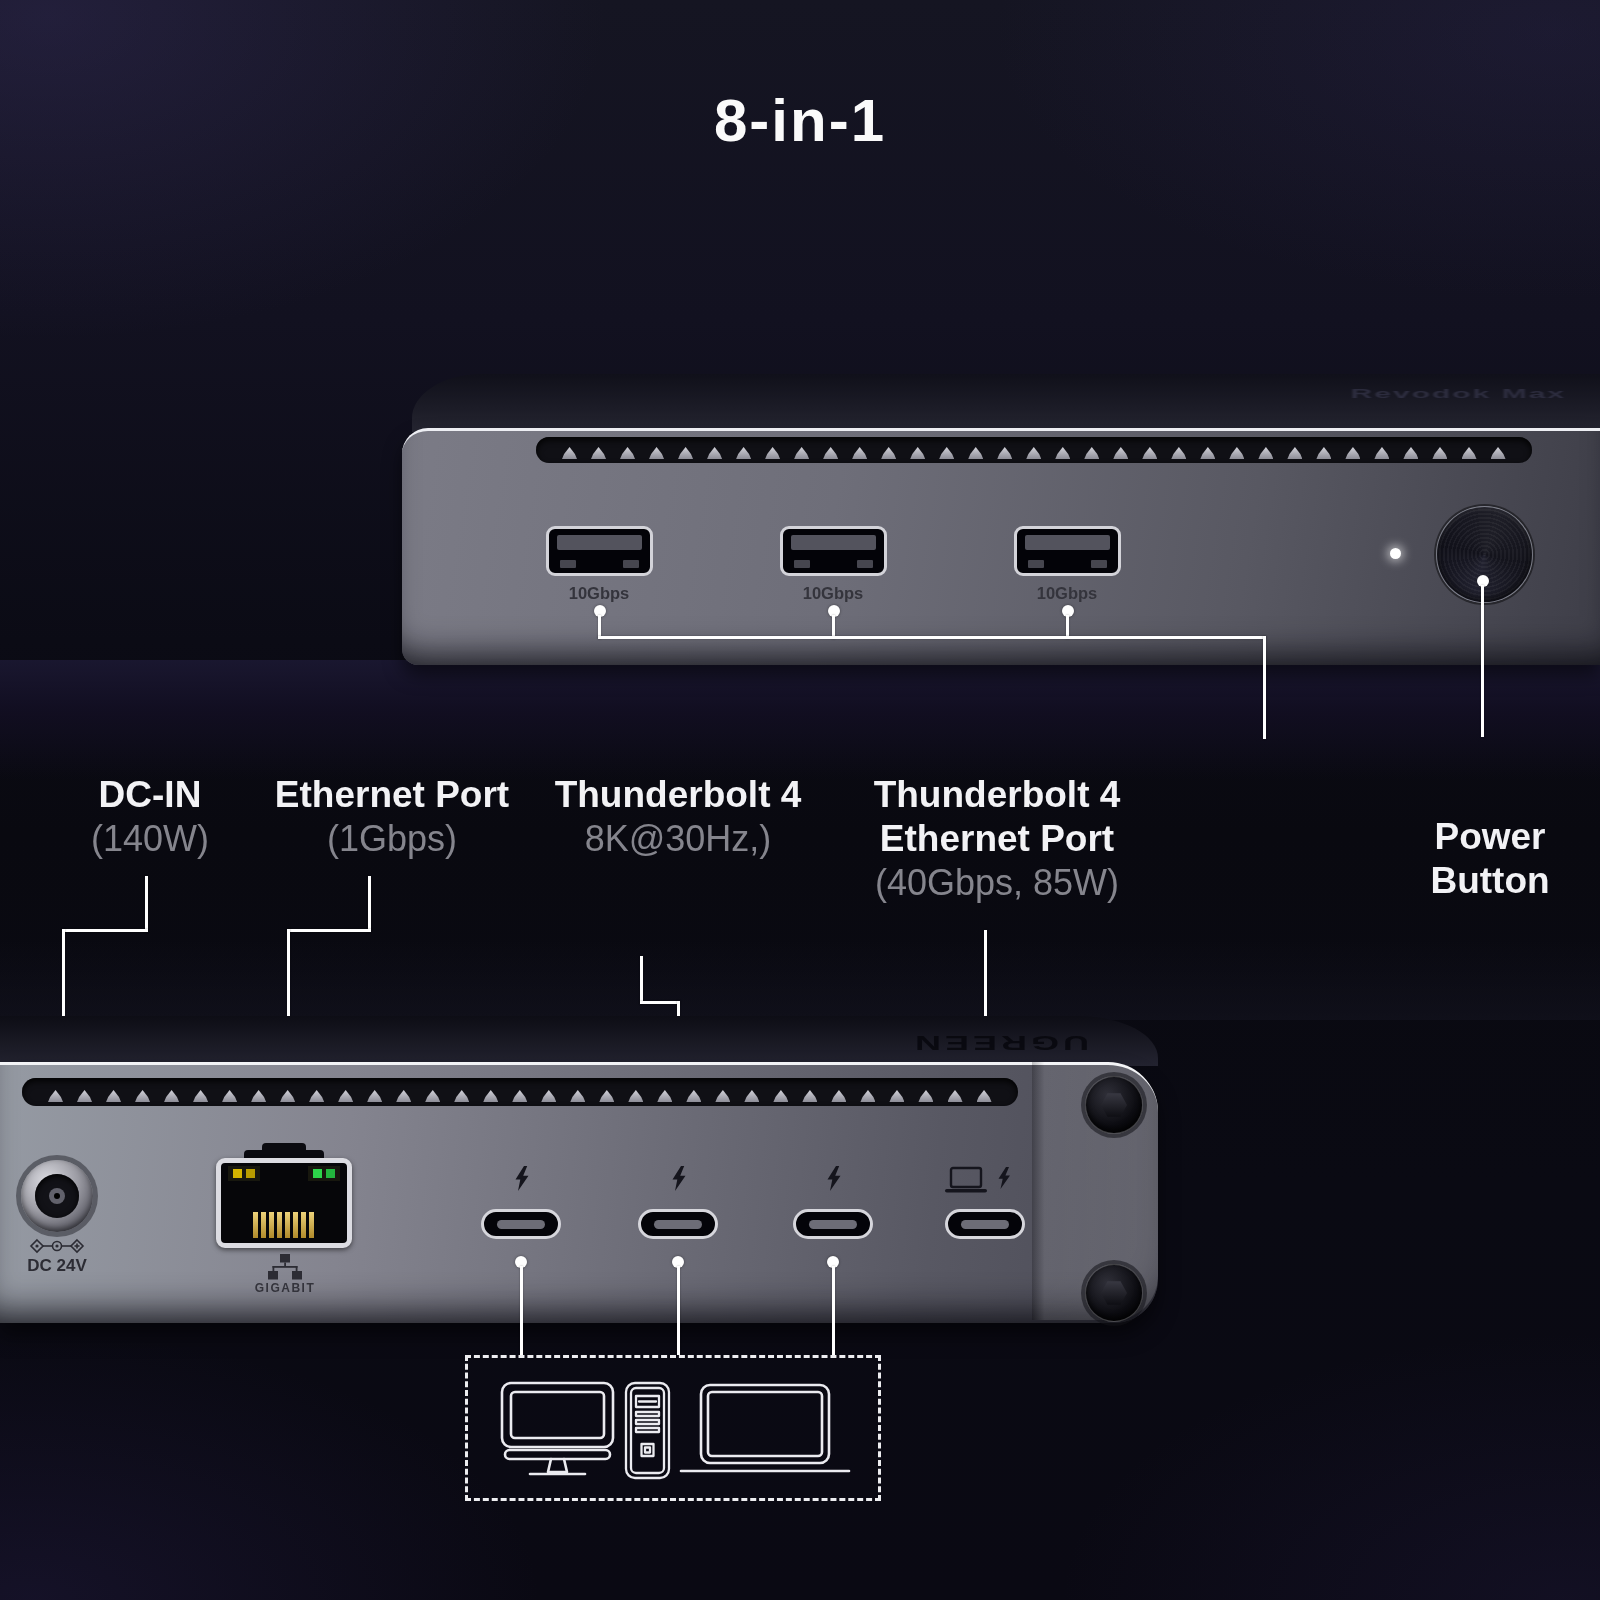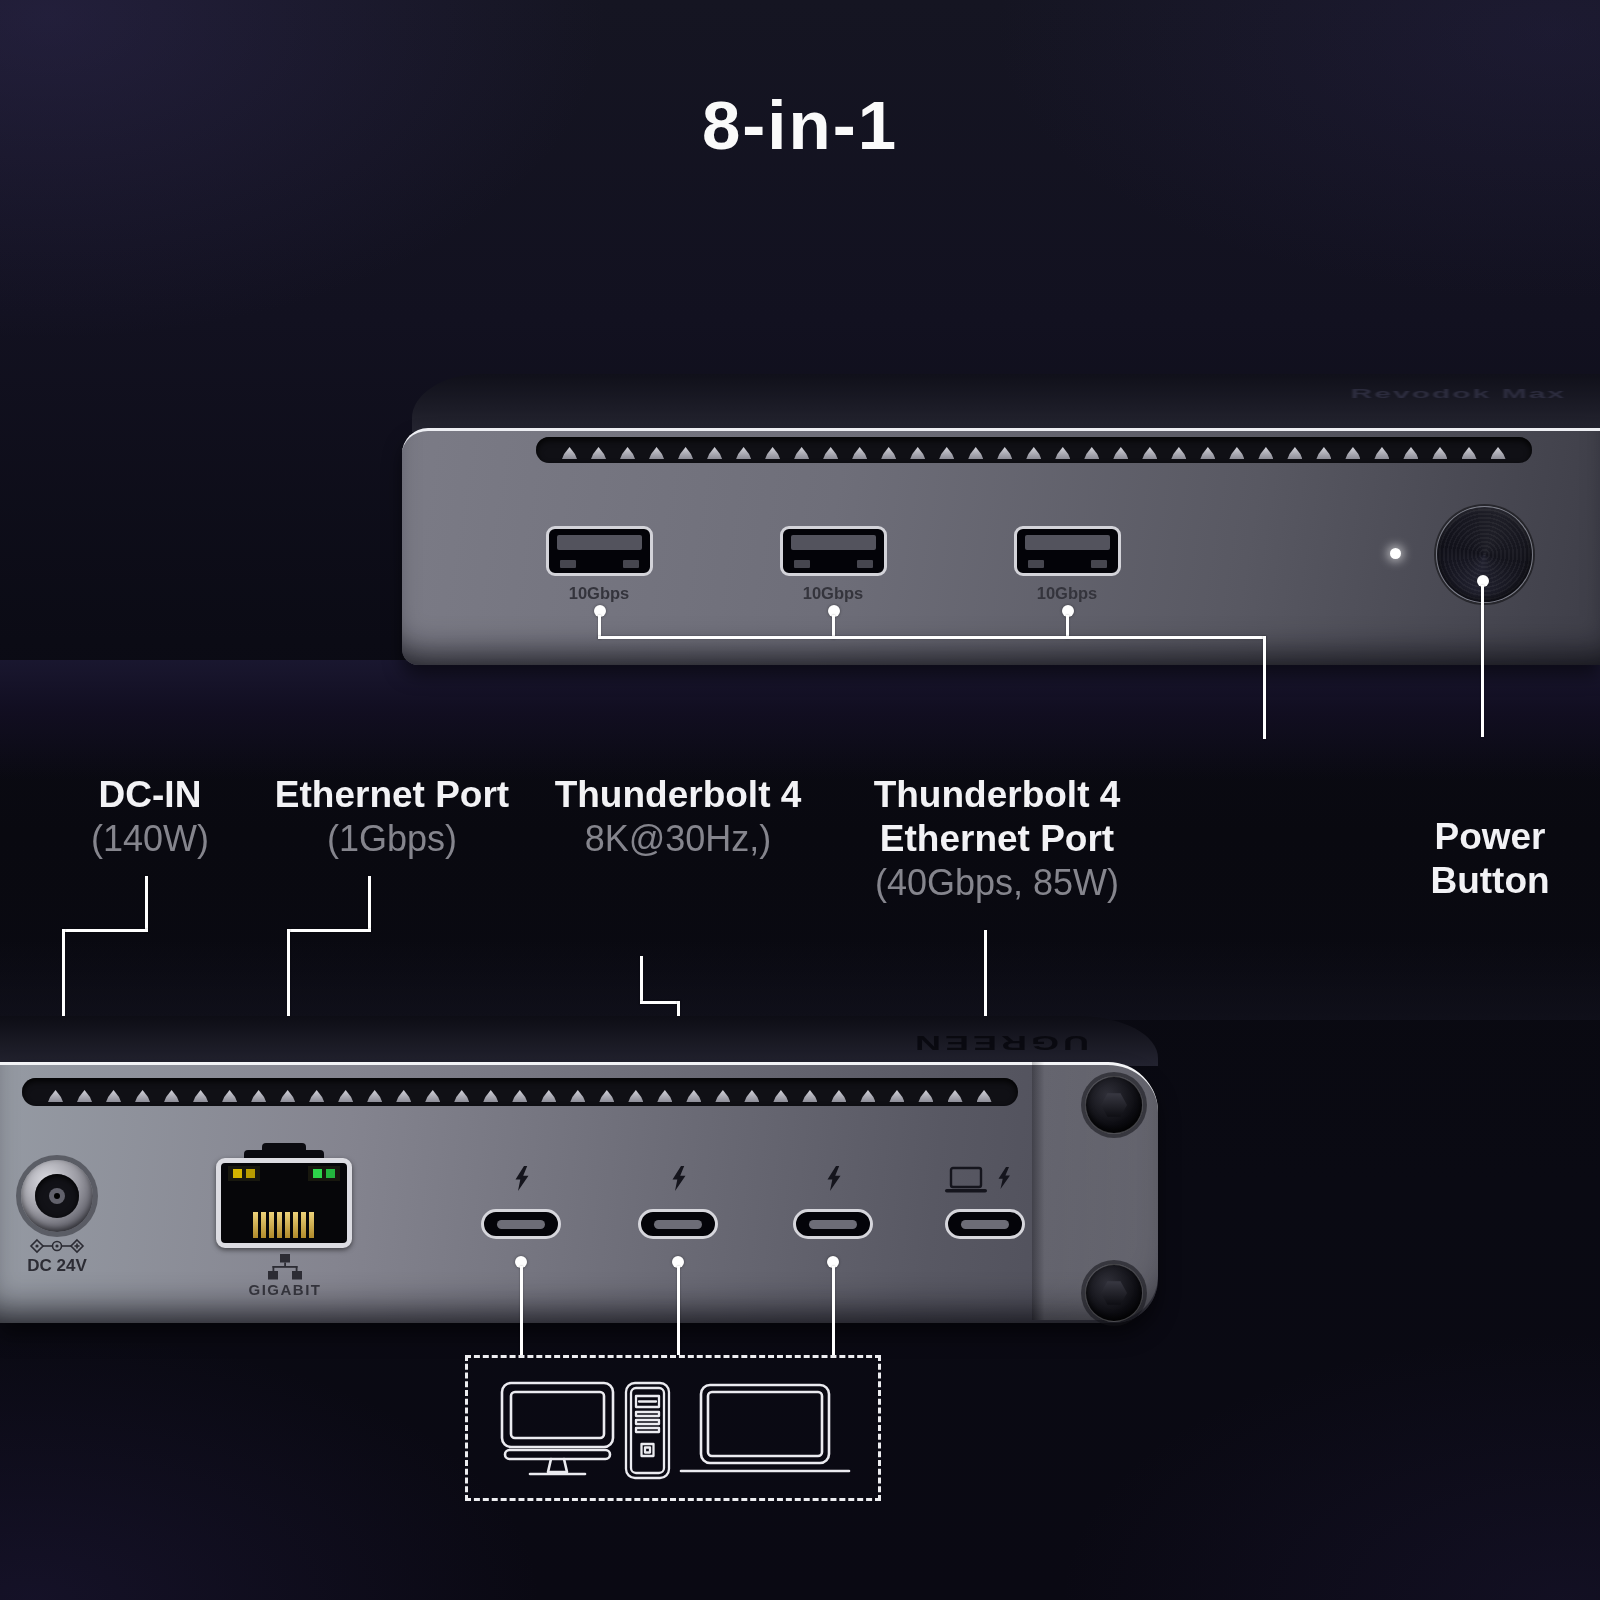--- a/index.html
+++ b/index.html
@@ -9,21 +9,21 @@
     background:
       radial-gradient(900px 520px at 3% 1%, rgba(66,54,116,.30), rgba(0,0,0,0) 62%),
       radial-gradient(900px 430px at 97% 2%, rgba(56,46,104,.22), rgba(0,0,0,0) 62%),
       radial-gradient(820px 430px at 2% 100%, rgba(52,42,98,.26), rgba(0,0,0,0) 62%),
       radial-gradient(820px 430px at 98% 100%, rgba(52,42,98,.20), rgba(0,0,0,0) 62%),
       linear-gradient(180deg,#151522 0%,#121120 20%,#0b0b15 40%,#090910 52%,#0a0a13 74%,#0a0913 100%);
   }
   .abs{position:absolute;}
   .title{
     left:0;right:0;top:86px;text-align:center;
-    font-size:69px;font-weight:800;letter-spacing:2px;color:#fafafa;
+    font-size:60px;font-weight:800;letter-spacing:2px;color:#fafafa;
   }
   
   .floor-top{left:0;top:660px;width:1600px;height:120px;
     background:linear-gradient(180deg,#1c1934 0%,#130f24 40%,rgba(10,9,18,0) 100%);opacity:.85;}
   .floor-bottom{left:0;top:940px;width:1600px;height:80px;
     background:linear-gradient(180deg,rgba(10,9,18,0),#12121d);opacity:.7;}
   
   .td-top{left:412px;top:374px;width:1188px;height:58px;
     background:linear-gradient(180deg,#10101a 0%,#1c1c27 60%,#262632 100%);
     border-top-left-radius:70px 44px;}
@@ -325,21 +325,21 @@
     <g fill="#2c2c34">
       <rect x="14" y="0" width="10" height="8.5"></rect>
       <rect x="18.2" y="8.5" width="1.8" height="4"></rect>
       <rect x="6.5" y="12" width="25" height="1.8"></rect>
       <rect x="6.5" y="12" width="1.8" height="5"></rect>
         <rect x="29.7" y="12" width="1.8" height="5"></rect>
       <rect x="2" y="17" width="10" height="8.5"></rect>
         <rect x="26" y="17" width="10" height="8.5"></rect>
     </g>
   </svg>
-  <div class="abs portcap" style="left:225px;top:1281px;width:120px;font-size:15px;letter-spacing:1.5px;color:#33333b;">GIGABIT</div>
+  <div class="abs portcap" style="left:225px;top:1281px;width:120px;font-size:12px;letter-spacing:1.5px;color:#33333b;">GIGABIT</div>
 
   <svg class="abs" style="left:513px;top:1166px;" width="17" height="25" viewBox="0 0 17 25">
       <path d="M11 0 L2.5 13.6 h4.8 L5 25 L15.5 9.8 H10.2 L14.2 0 Z" fill="#15151d"></path>
     </svg>
   <svg class="abs" style="left:670px;top:1166px;" width="17" height="25" viewBox="0 0 17 25">
       <path d="M11 0 L2.5 13.6 h4.8 L5 25 L15.5 9.8 H10.2 L14.2 0 Z" fill="#15151d"></path>
     </svg>
   <svg class="abs" style="left:825px;top:1166px;" width="17" height="25" viewBox="0 0 17 25">
       <path d="M11 0 L2.5 13.6 h4.8 L5 25 L15.5 9.8 H10.2 L14.2 0 Z" fill="#15151d"></path>
     </svg>

